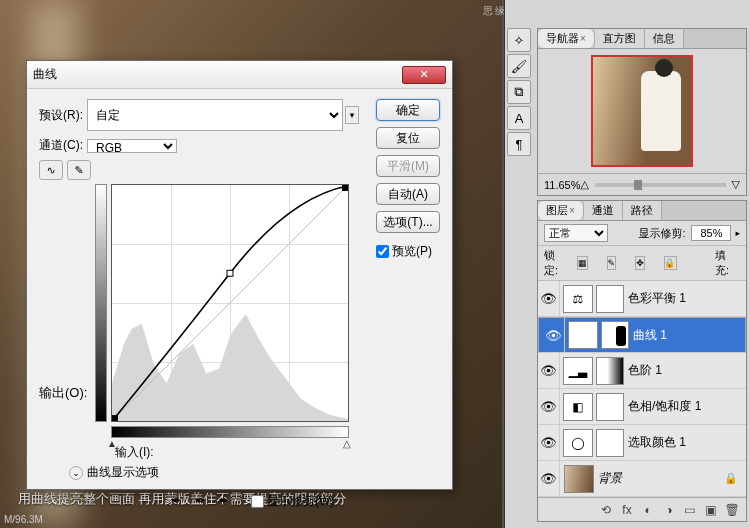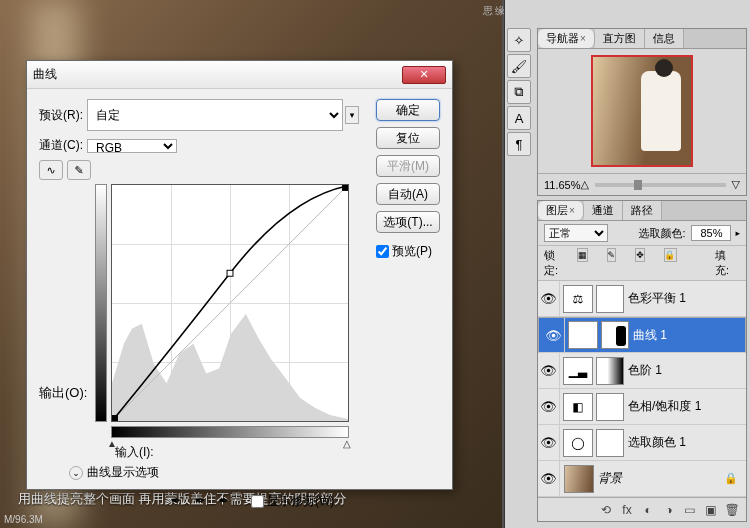--- a/index.html
+++ b/index.html
@@ -70,21 +70,21 @@
 .nav-fig { position: absolute; right: 10px; top: 14px; width: 40px; height: 80px; background: #f5f0e8; border-radius: 8px 8px 4px 4px; }
 .nav-fig::before { content:""; position:absolute; top:-12px; right:8px; width:18px; height:18px; background:#2a2520; border-radius:50%; }
 .nav-foot { display:flex; align-items:center; padding: 0 6px; font-size: 11px; height: 22px; border-top: 1px solid #aaa; }
 .slider { flex:1; margin:0 6px; height:4px; background:#bbb; position:relative; }
 .slider::after { content:""; position:absolute; left:30%; top:-3px; width:8px; height:10px; background:#888; }
 
 .layers-panel { position: absolute; left: 32px; top: 200px; width: 210px; height: 322px; background: #dedede; border: 1px solid #888; display:flex; flex-direction:column; }
 .lp-top { display:flex; align-items:center; gap:4px; padding: 3px 6px; font-size: 11px; border-bottom: 1px solid #bbb; }
 .lp-sel { width: 64px; height: 18px; border: 1px solid #999; background: #f6f6f6; font-size: 11px; }
 .lp-num { width: 40px; height: 16px; border: 1px solid #999; background: #fff; font-size: 11px; text-align: center; margin-left: 2px; }
-.lp-lock { display:flex; align-items:flex-start; gap:19px; padding: 2px 6px; font-size: 11px; border-bottom: 1px solid #bbb; }
+.lp-lock { display:flex; align-items:center; gap:19px; padding: 2px 6px; font-size: 11px; border-bottom: 1px solid #bbb; }
 .lk-ic { width: 14px; height: 14px; border: 1px solid #aaa; font-size: 9px; display:inline-flex; align-items:center; justify-content:center; }
 
 .layer-list { flex:1; overflow:hidden; background:#e6e6e6; }
 .layer { display:flex; align-items:center; height: 36px; border-bottom: 1px solid #ccc; font-size: 12px; padding-right: 4px; }
 .layer.sel { background: #3874d1; color: #fff; }
 .eye { width: 22px; display:flex; align-items:center; justify-content:center; border-right: 1px solid #ccc; height:100%; font-size: 13px; }
 .thumb-a { width: 30px; height: 28px; margin: 0 3px; background:#fff; border:1px solid #888; display:flex; align-items:center; justify-content:center; font-size:12px; }
 .thumb-m { width: 28px; height: 28px; margin-right: 4px; background:#fff; border:1px solid #888; position:relative; }
 .thumb-m.half::after { content:""; position:absolute; right:2px; top:4px; width:10px; height:20px; background:#000; border-radius: 3px; }
 .thumb-m.grad::after { content:""; position:absolute; left:0; top:0; width:100%; height:100%; background: linear-gradient(90deg,#fff 40%, #000 100%); }
@@ -211,21 +211,21 @@
 
   <div class="layers-panel">
     <div class="tabs">
       <div class="tab active"><span>图层</span><span class="tab-x">×</span></div>
       <div class="tab">通道</div>
       <div class="tab">路径</div>
     </div>
     <div class="lp-top">
       <select class="lp-sel"><option>正常</option></select>
       <span style="flex:1"></span>
-      <span>选取颜色:</span>
+      <span>显示修剪:</span>
       <input class="lp-num" value="85%" style="">
       <span style="font-size:9px">▸</span>
     </div>
     <div class="lp-lock">
       <span>锁定:</span>
       <span class="lk-ic">▦</span>
       <span class="lk-ic">✎</span>
       <span class="lk-ic">✥</span>
       <span class="lk-ic">🔒</span>
       <span style="flex:1"></span>

